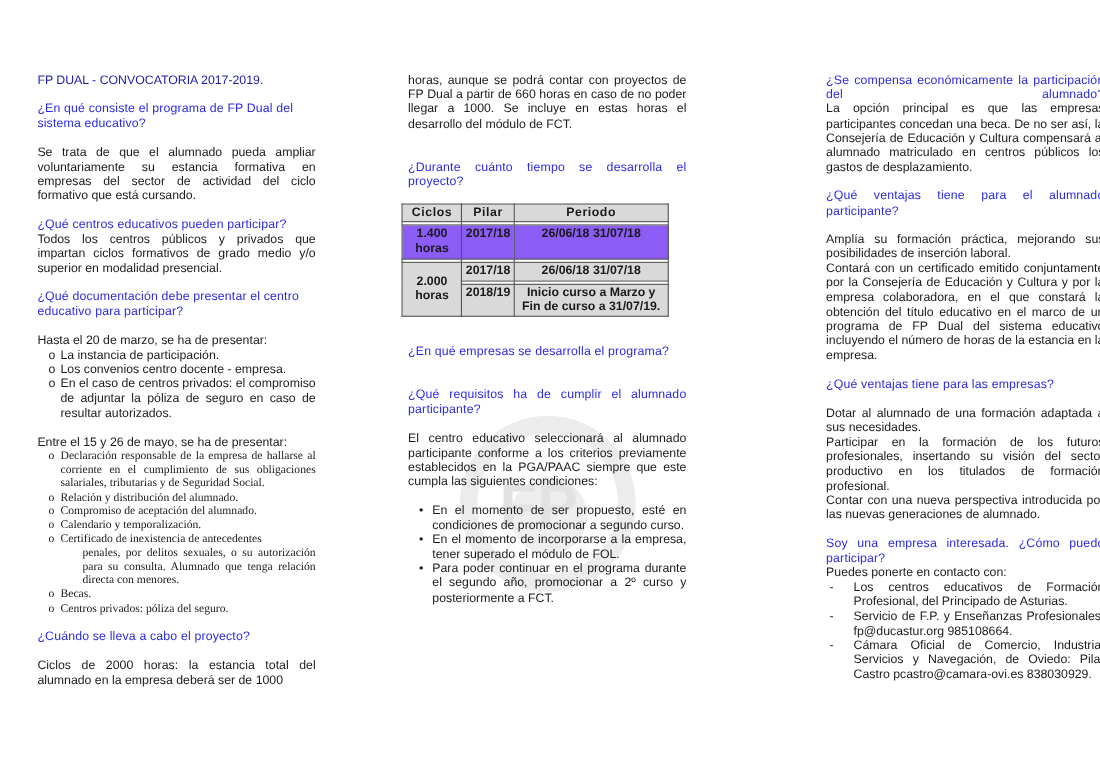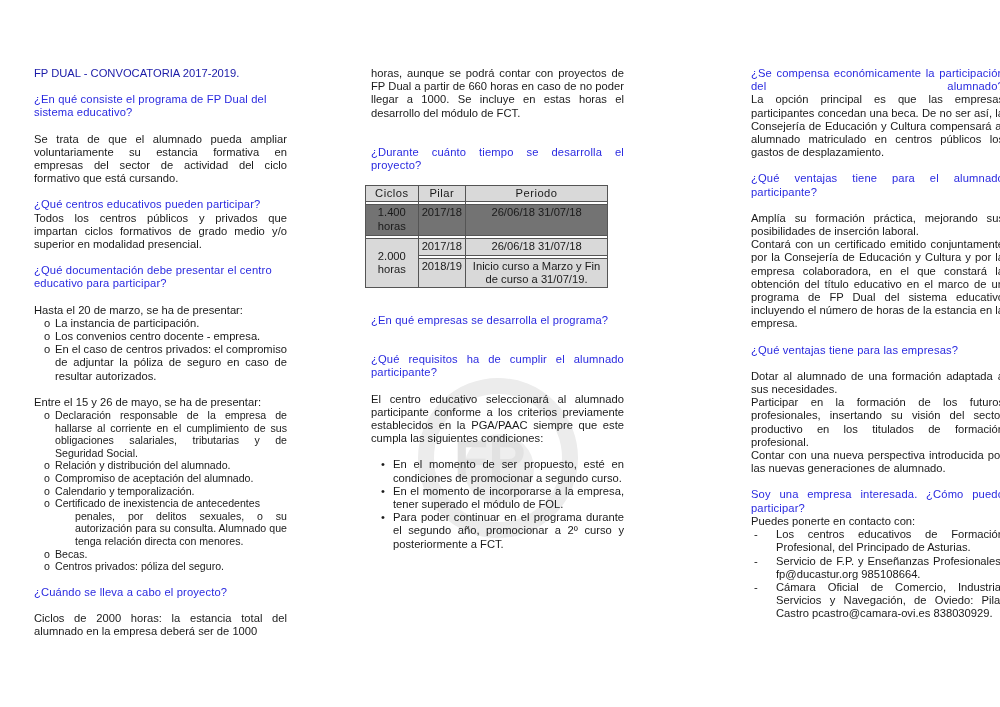--- a/index.html
+++ b/index.html
@@ -19,24 +19,24 @@
   ul.o { list-style: none; margin: 0; padding: 0; }
   ul.o li { position: relative; padding-left: 21px; text-align: justify; }
   ul.o li::before { content: "o"; position: absolute; left: 10px; top: 0; }
   ul.b { list-style: none; margin: 0; padding: 0; }
   ul.b li { position: relative; padding-left: 22px; text-align: justify; }
   ul.b li::before { content: "•"; position: absolute; left: 10px; top: 0; }
   ul.d { list-style: none; margin: 0; padding: 0; }
   ul.d li { position: relative; padding-left: 25px; text-align: justify; }
   ul.d li::before { content: "-"; position: absolute; left: 3px; top: 0; }
   table.periods { border-collapse: collapse; width: 243px; margin-left: -6px; font-size: 11.2px; line-height: 13.2px; }
-  table.periods td, table.periods th { border: 1px solid #555; padding: 1px 3px; text-align: center; vertical-align: top; font-weight: normal; }
+  table.periods td, table.periods th { border: 1px solid #555; padding: 1px 3px; text-align: center; vertical-align: top; font-weight: bold; }
   table.periods th { background: #d9d9d9; letter-spacing: 0.5px; }
   table.periods tr.sep td { height: 2px; padding: 0; background: #fff; border-top: 1px solid #555; border-bottom: 1px solid #555; }
-  table.periods td.light { background: #737373; }
+  table.periods td.light { background: #8b5cf6; }
   table.periods td.dark { background: #d9d9d9; }
   .watermark { position: absolute; left: 418px; top: 378px; width: 160px; height: 160px; border-radius: 50%; border: 16px solid #ececec; box-sizing: border-box; z-index: 0; }
   .watermark .inner { position: absolute; left: 30px; top: 40px; width: 70px; height: 70px; border-radius: 50%; background: #eeeeee; }
   .watermark .fp { position: absolute; left: 20px; top: 38px; font-size: 56px; line-height: 56px; font-weight: bold; color: #e2e2e2; font-family: "Liberation Sans", sans-serif; }
   .col { z-index: 1; }
 </style>
 </head>
 <body>
 
 <div class="watermark">
@@ -57,21 +57,21 @@
   <p class="h">¿Qué documentación debe presentar el centro educativo para participar?</p>
   <div class="gap"></div>
   <p>Hasta el 20 de marzo, se ha de presentar:</p>
   <ul class="o">
     <li>La instancia de participación.</li>
     <li>Los convenios centro docente - empresa.</li>
     <li>En el caso de centros privados: el compromiso de adjuntar la póliza de seguro en caso de resultar autorizados.</li>
   </ul>
   <div class="gap"></div>
   <p>Entre el 15 y 26 de mayo, se ha de presentar:</p>
-  <ul class="o" style="font-size:10.6px;line-height:12.6px;">
+  <ul class="o" style="font-size:10.6px;line-height:12.6px;font-family:Liberation Serif, serif;">
     <li>Declaración responsable de la empresa de hallarse al corriente en el cumplimiento de sus obligaciones salariales, tributarias y de Seguridad Social.</li>
     <li>Relación y distribución del alumnado.</li>
     <li>Compromiso de aceptación del alumnado.</li>
     <li>Calendario y temporalización.</li>
     <li><span>Certificado de inexistencia de antecedentes</span><span class="rest" style="display:block;padding-left:20px;text-align:justify;">penales, por delitos sexuales, o su autorización para su consulta. Alumnado que tenga relación directa con menores.</span></li>
     <li>Becas.</li>
     <li>Centros privados: póliza del seguro.</li>
   </ul>
   <div class="gap"></div>
   <p class="h">¿Cuándo se lleva a cabo el proyecto?</p>

